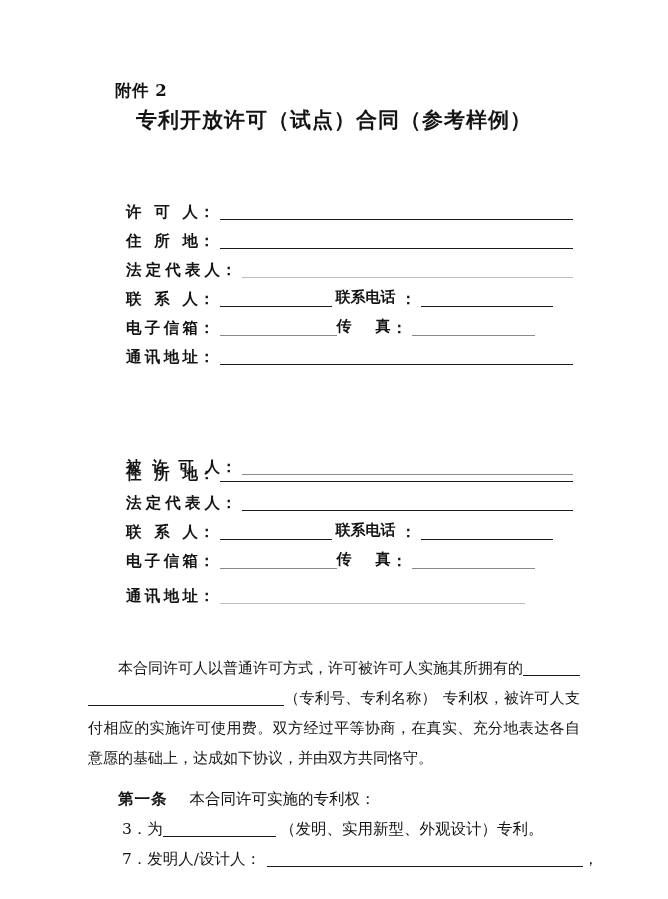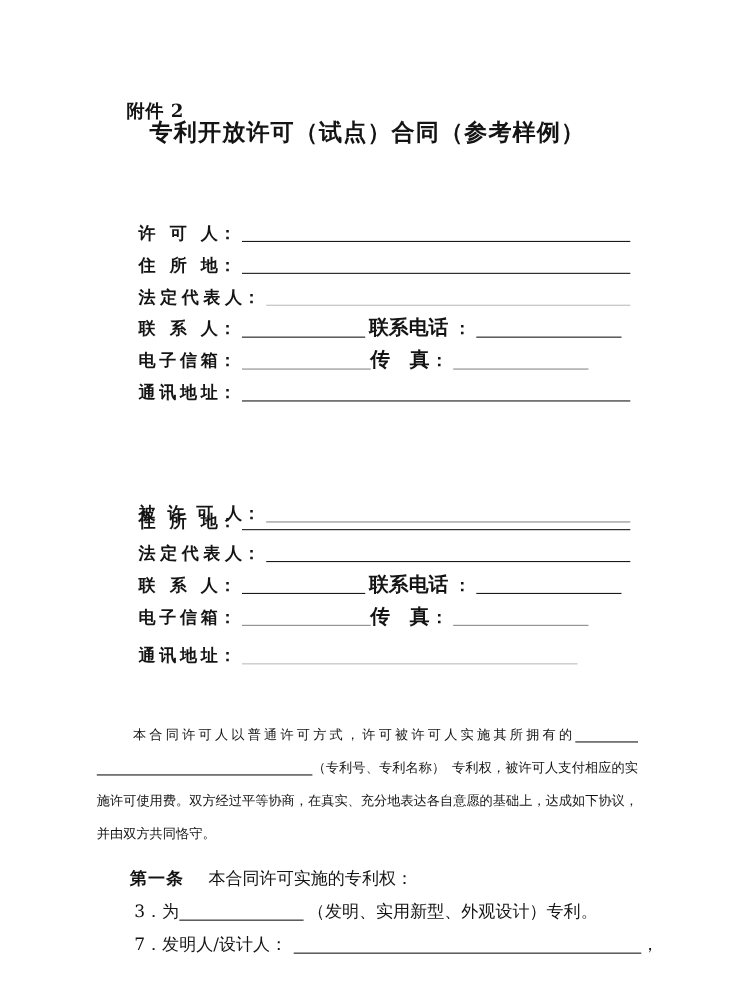--- a/index.html
+++ b/index.html
@@ -9,21 +9,21 @@
     color:#141414;
     -webkit-font-smoothing:none;
   }
   .page{position:absolute;inset:0;background:#fff;}
 
   
   .abs{position:absolute;white-space:nowrap;}
 
   
   .attach{
-    left:76px;top:90px;font-size:16.5px;letter-spacing:.5px;
+    left:76px;top:80px;font-size:16.5px;letter-spacing:.5px;
     font-weight:700;
     padding-left:39px;
   }
   .doc-title{
     left:0;right:0;top:106px;text-align:center;white-space:nowrap;
     font-size:21px;font-weight:700;letter-spacing:1px;
   }
 
   
   .field-row{
@@ -38,28 +38,28 @@
   .f-label.w4{width:72px;}
   .f-label.w5{width:94px;}
   .f-colon{font-size:15.5px;line-height:17px;font-weight:600;margin-left:1px;}
   .f-line{
     display:inline-block;height:15px;margin-left:5px;
     border-bottom:1.3px solid #1a1a1a;
   }
   .f-line.light{border-bottom:1.3px solid #bdbdbd;}
   .f-line.mid{border-bottom:1.3px solid #8a8a8a;}
   .f-mid-label{
-    font-size:18px;line-height:17px;font-weight:600;
-    display:inline-block;margin-left:4px;
+    font-size:15px;line-height:17px;font-weight:600;
+    display:inline-block;margin-left:4px;font-family:Liberation Mono, monospace;
   }
 
   
   .para{
     position:absolute;left:88px;width:492px;
-    font-size:12px;line-height:30px;text-align:justify;
+    font-size:15px;line-height:30px;text-align:justify;
     text-justify:inter-ideograph;
   }
   .para .ind{display:inline-block;width:30px;}
   .blank{
     display:inline-block;border-bottom:1.2px solid #1a1a1a;
     vertical-align:-3px;height:14px;
   }
 
   
   .clause{position:absolute;left:118px;font-size:15.5px;line-height:26px;white-space:nowrap;}

